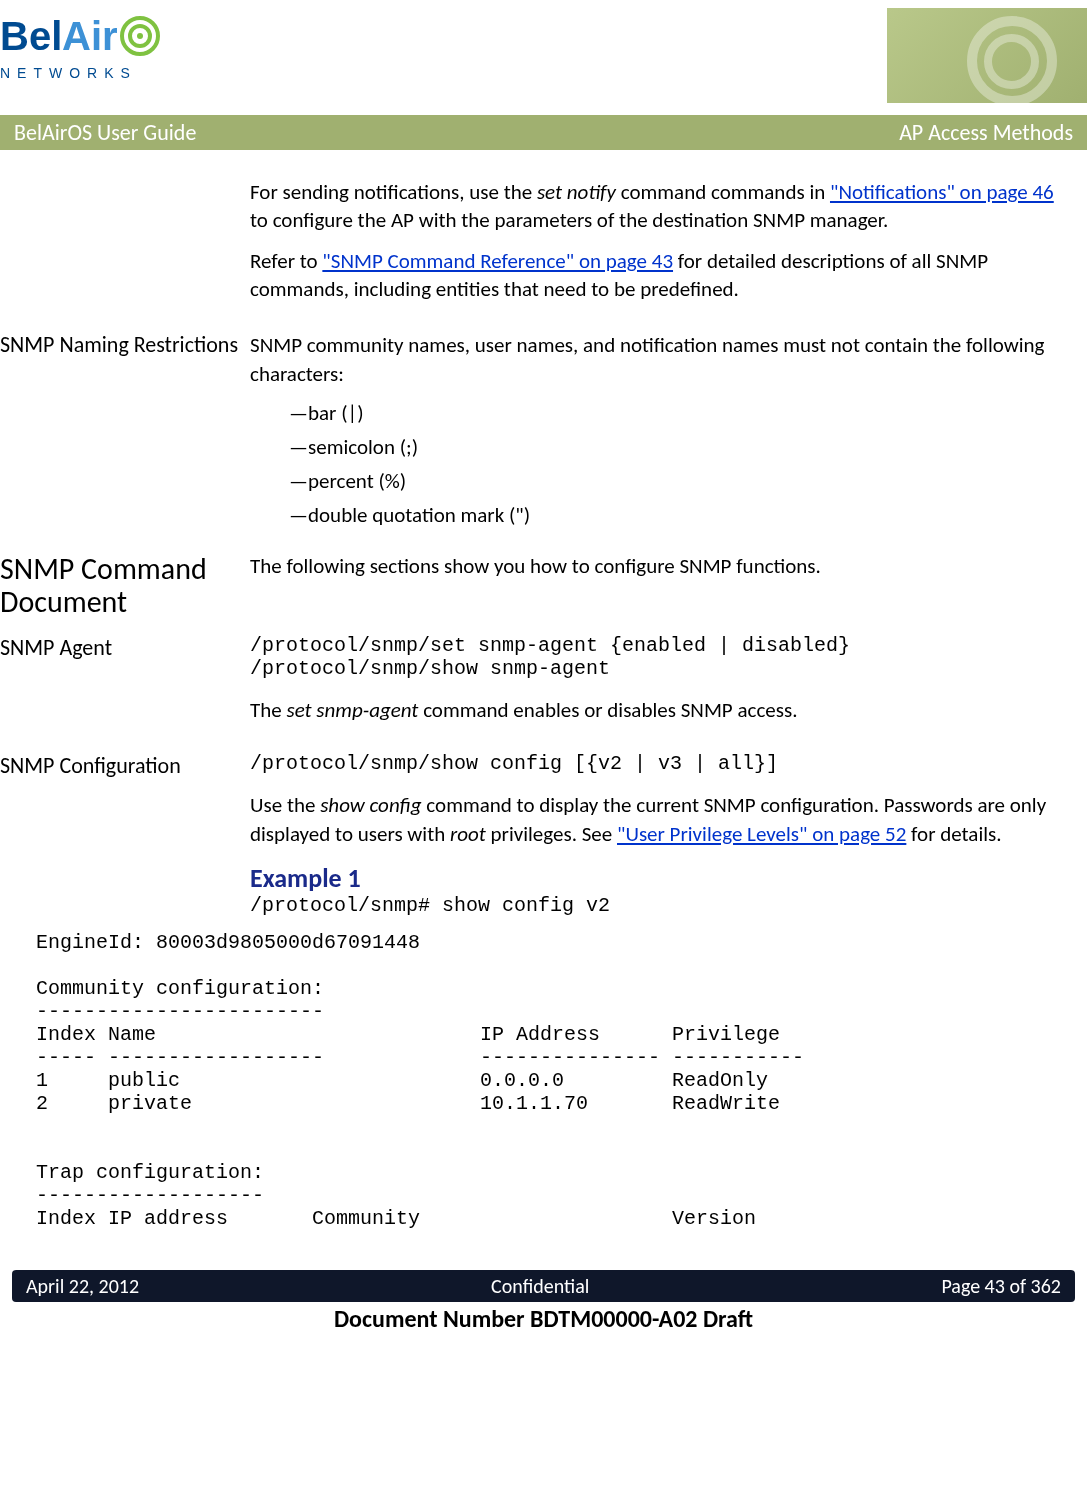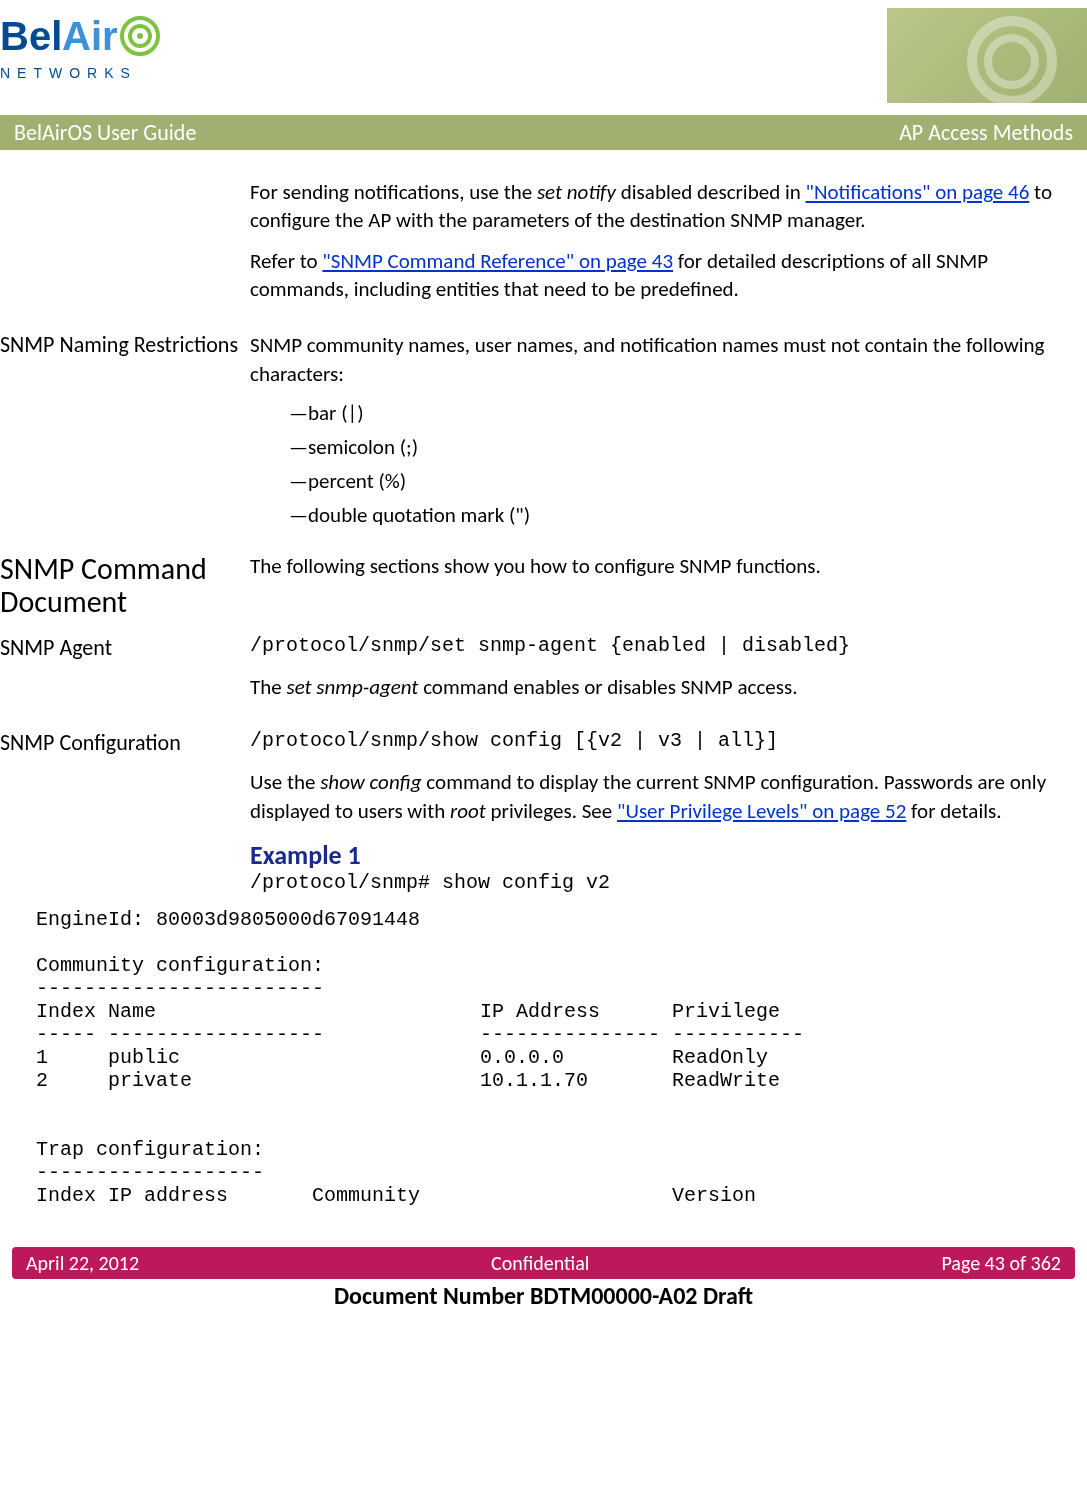--- a/index.html
+++ b/index.html
@@ -113,21 +113,21 @@
   .preblock {
     font-family: "Courier New", monospace;
     font-size: 20px;
     white-space: pre;
     line-height: 1.15;
     margin-top: 14px;
     padding-left: 0;
     margin-left: 36px;
   }
   .footer-bar {
-    background: #be185d;
+    background: #0f172a;
     color: #fff;
     display: flex;
     justify-content: space-between;
     padding: 4px 14px;
     font-size: 20px;
     margin: 40px 12px 0 12px;
     border-radius: 4px;
   }
   .docnum {
     text-align: center;
@@ -158,21 +158,21 @@
     <span>BelAirOS User Guide</span>
     <span>AP Access Methods</span>
   </div>
 
   <div class="content">
 
     <div class="row">
       <div class="sidehead"></div>
       <div class="body">
         <p>
-          <span>For sending notifications, use the </span><span class="italic">set notify</span><span> disabled described in </span><span class="link">"Notifications" on page 46</span><span> to configure the AP with the parameters of the destination SNMP manager.</span>
+          <span>For sending notifications, use the </span><span class="italic">set notify</span><span> command commands in </span><span class="link">"Notifications" on page 46</span><span> to configure the AP with the parameters of the destination SNMP manager.</span>
         </p>
         <p>
           <span>Refer to </span><span class="link">"SNMP Command Reference" on page 43</span><span> for detailed descriptions of all SNMP commands, including entities that need to be predefined.</span>
         </p>
       </div>
     </div>
 
     <div class="row">
       <div class="sidehead">SNMP Naming Restrictions</div>
       <div class="body">
@@ -190,20 +190,21 @@
       <div class="sidehead big">SNMP Command Document</div>
       <div class="body">
         <p>The following sections show you how to configure SNMP functions.</p>
       </div>
     </div>
 
     <div class="row">
       <div class="sidehead">SNMP Agent</div>
       <div class="body">
         <div class="mono">/protocol/snmp/set snmp-agent {enabled | disabled}</div>
+        <div class="mono">/protocol/snmp/show snmp-agent</div>
         <p style="margin-top:16px">
           <span>The </span><span class="italic">set snmp-agent</span><span> command enables or disables SNMP access.</span>
         </p>
       </div>
     </div>
 
     <div class="row">
       <div class="sidehead">SNMP Configuration</div>
       <div class="body">
         <div class="mono">/protocol/snmp/show config [{v2 | v3 | all}]</div>

